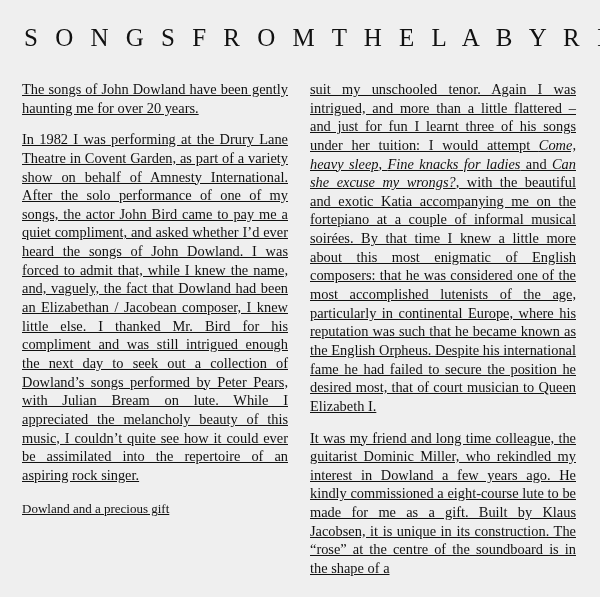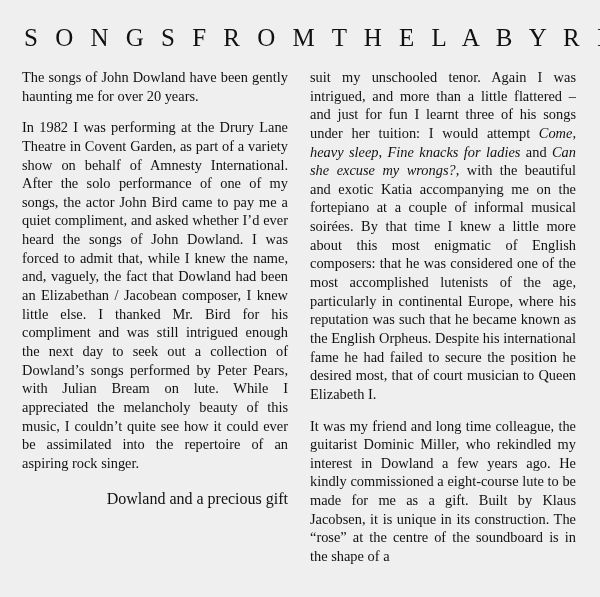--- a/index.html
+++ b/index.html
@@ -39,31 +39,33 @@
   }
   .col {
     width: 266px;
     font-size: 14.4px;
     line-height: 1.295;
     text-align: justify;
     text-justify: inter-word;
     hyphens: none;
   }
   .col p {
-    margin: 0 0 13px 0;
+    margin: 12px 0 13px 0;
+    text-decoration: underline;
   }
   .col p:last-child {
     margin-bottom: 0;
   }
   .subhead {
-    font-size: 16px;
+    font-size: 13px;
     font-weight: 400;
     margin: 18px 0 4px 0;
     line-height: 1.15;
-    text-align: right;
+    text-align: left;
+    text-decoration: underline;
   }
   .it {
     font-style: italic;
   }
 </style>
 </head>
 <body>
 
 <div class="page">
 

